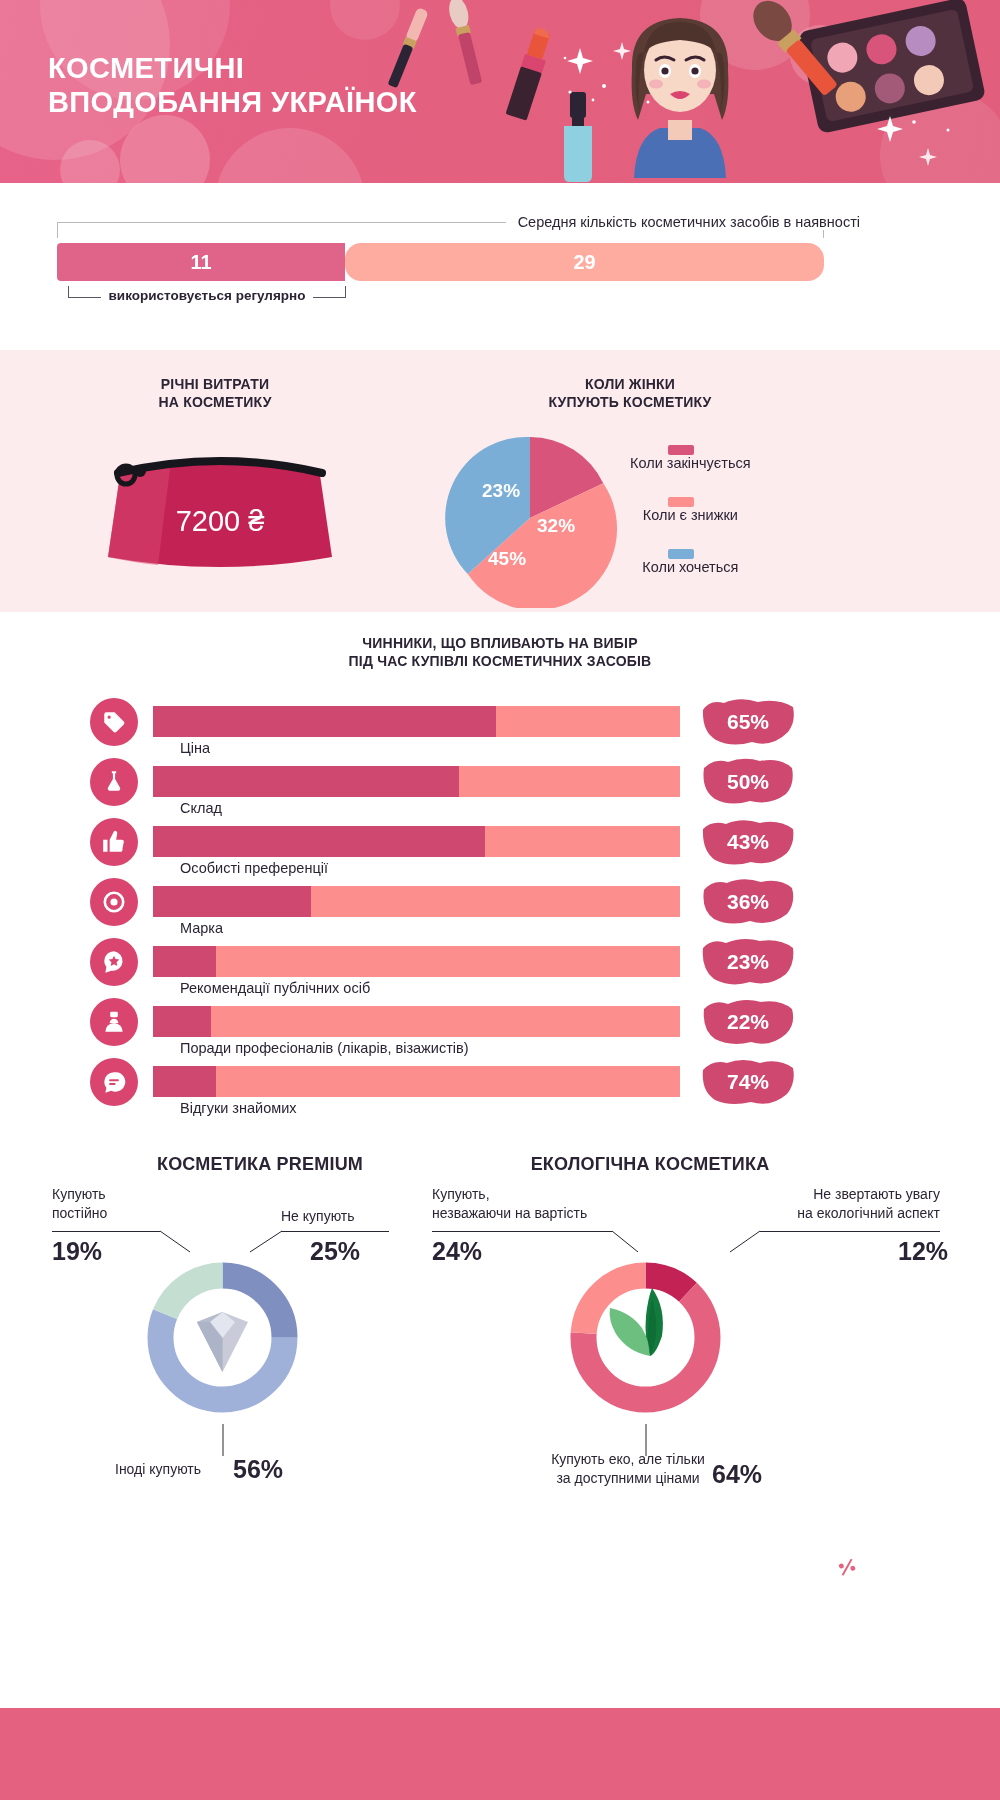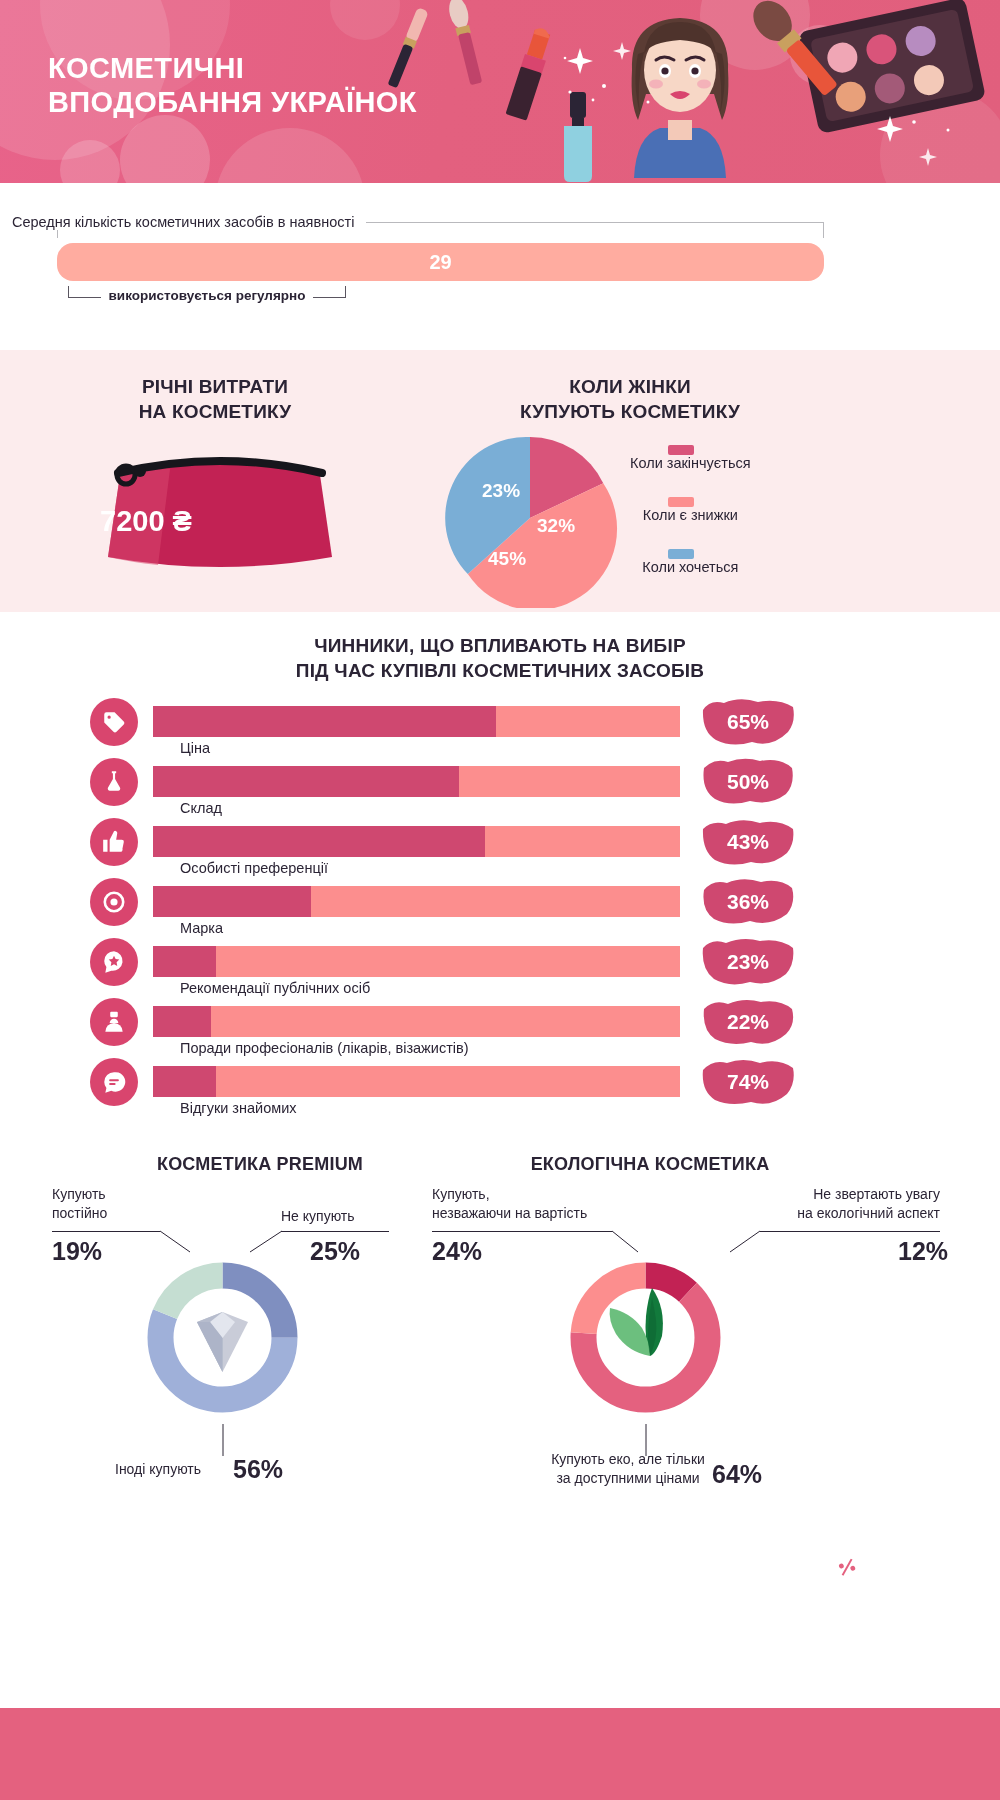--- a/index.html
+++ b/index.html
@@ -33,21 +33,21 @@
   
   .sec-avg { position: relative; width: 1000px; height: 167px; background:#fff; }
   .avg-bracket-top {
     position: absolute; left: 57px; top: 222px; width: 767px; height: 16px;
     border-top: 1.5px solid #b9b9bd;
     border-left: 1.5px solid #b9b9bd;
     border-right: 1.5px solid #b9b9bd;
   }
   .avg-bracket-label {
     position: absolute; left: 0; top: 214px; width: 872px;
-    text-align: left; font-size: 14.5px; color: #2b2435;
+    text-align: right; font-size: 14.5px; color: #2b2435;
     background: transparent;
   }
   .avg-bracket-label span { background: #fff; padding: 0 12px; }
   .avg-bar { position: absolute; left: 57px; top: 243px; width: 767px; height: 38px;
              border-radius: 4px; overflow: hidden; display: flex; }
   .avg-seg { display:flex; align-items:center; justify-content:center;
              color:#fff; font-weight: bold; font-size: 20px; }
   .avg-seg.a { background: #e0648a; }
   .avg-seg.b { background: #ffaca0; }
   .avg-bracket-bot {
@@ -57,30 +57,30 @@
     border-right: 1.5px solid #5a5560;
   }
   .avg-bot-label {
     position: absolute; left: 68px; top: 288px; width: 278px; text-align:center;
     font-size: 13.5px; color: #2b2435; font-weight: 600;
   }
   .avg-bot-label span { background:#fff; padding: 0 8px; }
   
   .sec-pink { position: absolute; left:0; top: 350px; width: 1000px; height: 262px; background: #fceced; }
   .panel-title {
-    text-align:center; font-weight: bold; font-size: 19px; color: #2b2435;
+    text-align:center; font-weight: bold; font-size: 14px; color: #2b2435;
     text-transform: uppercase; line-height: 1.3; letter-spacing: .2px;
     white-space: pre-line;
   }
   .spend-title { position:absolute; left: 55px; top: 25px; width: 320px; }
   .pie-title   { position:absolute; left: 420px; top: 25px; width: 420px; }
   .bag-wrap { position:absolute; left: 100px; top: 95px; width: 240px; height: 130px; }
   .bag-amount {
-    position:absolute; left: 100px; top: 155px; width: 240px; 
-    color:#fff; font-weight: bold; font-size: 29px;
+    position:absolute; left: 100px; top: 155px; width: 240px; text-align:center;
+    color:#fff; font-weight: normal; font-size: 29px;
   }
   .pie-wrap { position:absolute; left: 440px; top: 78px; width: 180px; height: 180px; }
   .pie-lbl { position:absolute; color:#fff; font-weight:bold; font-size: 19px; }
   .legend { position:absolute; left: 630px; top: 95px; }
   .legend-row { display:flex; align-items:center; height: 26px; margin-bottom: 26px; flex-direction: column; }
   .legend-sw { width: 26px; height: 26px; border-radius: 2px; margin-right: 18px; }
   .legend-txt { font-size: 14.5px; color: #2b2435; }
   
   .sec-factors { position:absolute; left:0; top: 612px; width:886px; height: 520px; background:#fff; }
   .factors-title { position:absolute; left:0; top: 22px; width:1000px; }
@@ -216,20 +216,21 @@
   <div class="hdr-title">КОСМЕТИЧНІ
 ВПОДОБАННЯ УКРАЇНОК</div>
 </div>
 
 <div class="sec-avg"></div>
 <div class="avg-bracket-top"></div>
 <div class="avg-bracket-label">
   <span>Середня кількість косметичних засобів в наявності</span>
 </div>
 <div class="avg-bar">
+  <div class="avg-seg a" style="width:288px;">11</div>
   <div class="avg-seg b" style="flex:1;border-radius:16px;">29</div>
 </div>
 <div class="avg-bracket-bot"></div>
 <div class="avg-bot-label">
   <span>використовується регулярно</span>
 </div>
 
 <div class="sec-pink">
   <div class="panel-title spend-title">РІЧНІ ВИТРАТИ
 НА КОСМЕТИКУ</div>

